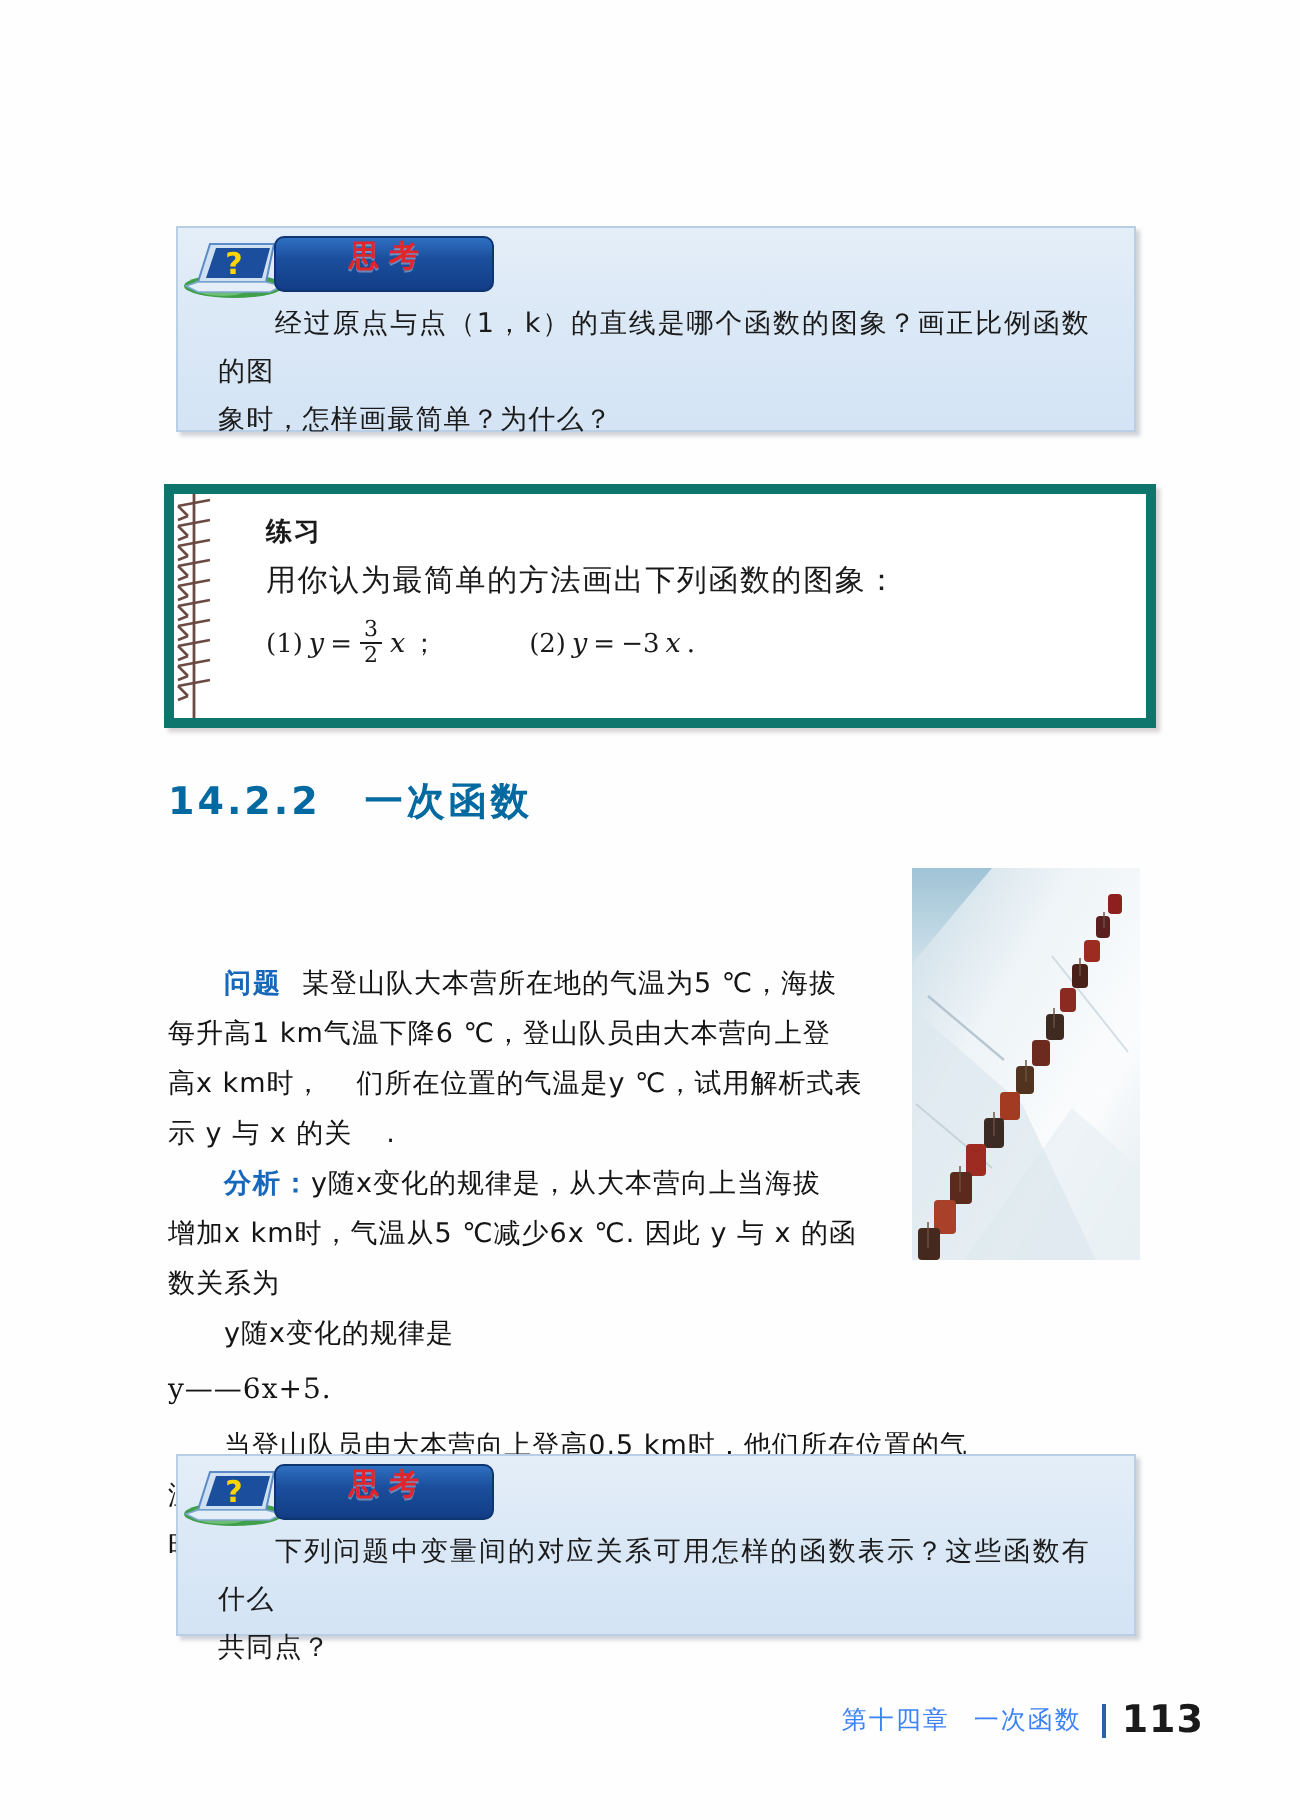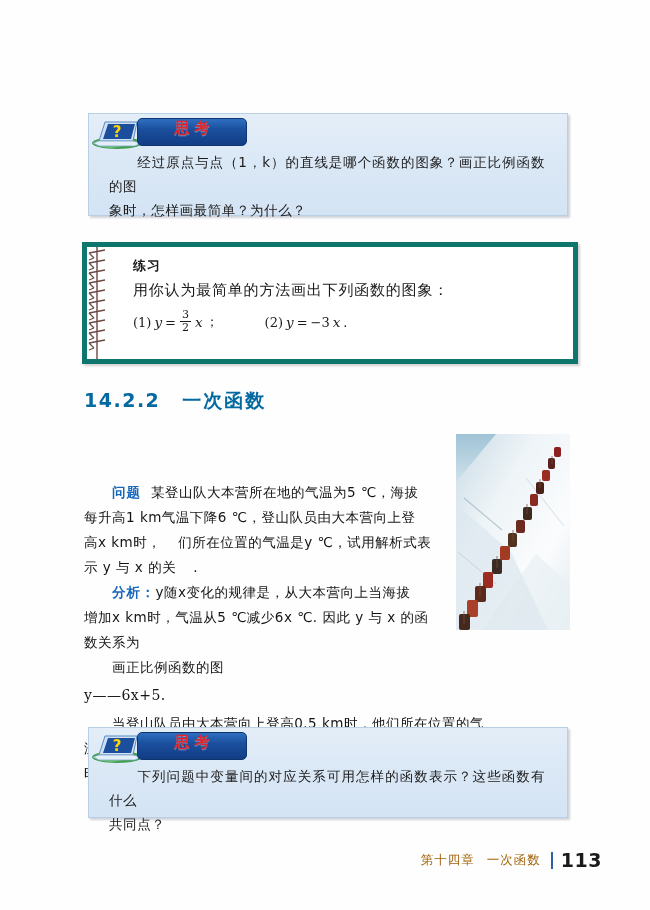--- a/index.html
+++ b/index.html
@@ -196,21 +196,21 @@
   #footer-inner {
     position: absolute;
     right: 48px;
     top: 0;
     display: flex;
     align-items: center;
     height: 24px;
   }
   .footer-chapter {
     font-size: 12.5px;
-    color: #a16207;
+    color: #3b82f6;
     letter-spacing: 1px;
     white-space: nowrap;
   }
   .footer-chapter .ftitle { margin-left: 12px; }
   .footer-sep {
     width: 2px;
     height: 17px;
     background: #2b5fa6;
     margin: 0 8px 0 10px;
   }
@@ -303,21 +303,21 @@
       <span>每升高1 km气温下降6 ℃，登山队员由大本营向上登</span><br>
       <span>高x km时，</span><span class="gap-char"></span><span>们所在位置的气温是y ℃，试用解析式表</span><br>
       <span>示 y 与 x 的关</span><span class="gap-char"></span><span>.</span>
     </p>
     <p>
       <span class="indent2"></span><span class="lbl-blue">分析：</span><span>y随x变化的规律是，从大本营向上当海拔</span><br>
       <span>增加x km时，气温从5 ℃减少6x ℃. 因此 y 与 x 的函</span><br>
       <span>数关系为</span>
     </p>
     <p>
-      <span class="indent2"></span><span>画正比例函数的图</span>
+      <span class="indent2"></span><span>y随x变化的规律是</span>
     </p>
     <p class="formula-line">y——6x+5.</p>
     <p style="width:400px;">
       <span class="indent2"></span><span>当登山队员由大本营向上登高0.5 km时，他们所在位置的气温就是 x—0.5</span><br>
       <span>时函数 y——6x+5 的值，即 y——6×0.5+5—2(℃).</span>
     </p>
   </div>
 
   <div id="photo">
     <svg viewBox="0 0 114 196" width="114" height="196" preserveAspectRatio="none">

